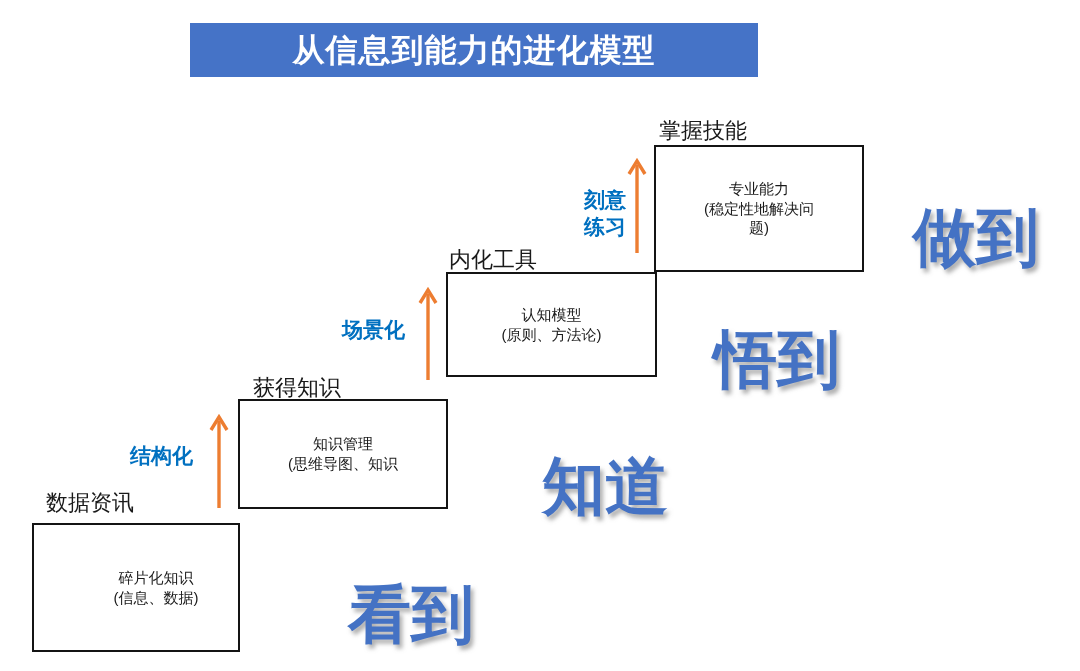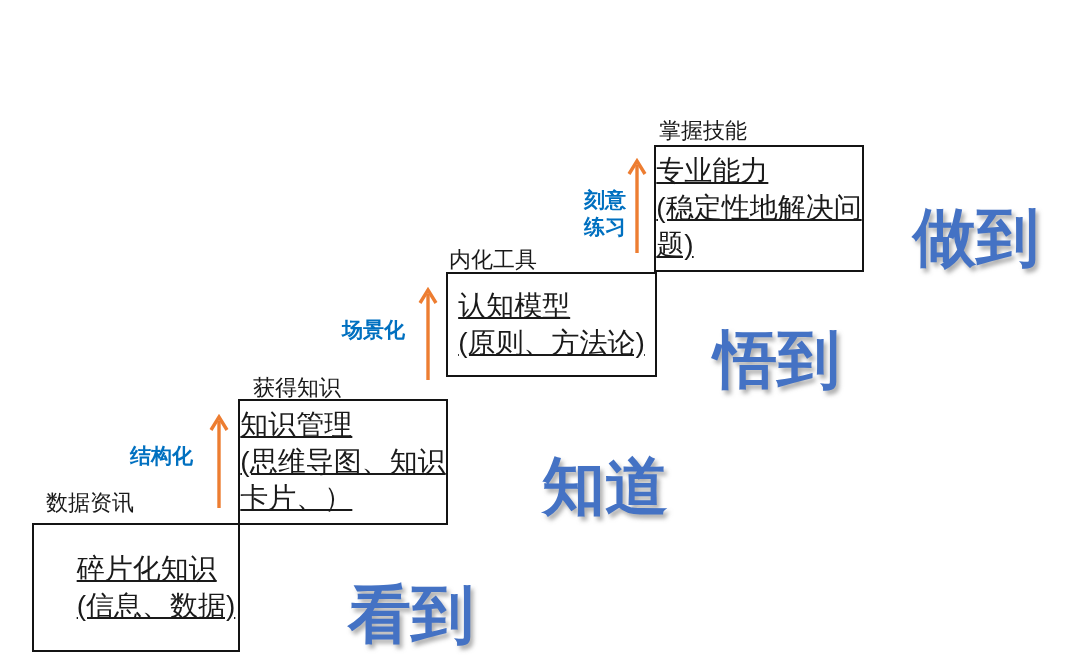--- a/index.html
+++ b/index.html
@@ -33,28 +33,27 @@
   .box {
     position: absolute;
     box-sizing: border-box;
     border: 2.5px solid var(--box-border, #141414);
     background: #ffffff;
     display: flex;
     align-items: center;
     justify-content: center;
   }
   .box-text {
-    font-size: 28px;
+    font-size: 15px;
     line-height: 1.32;
-    text-align: left;
+    text-align: center;
     color: var(--ink, #1a1a1a);
-    text-decoration: underline;
   }
   .box1 { left: 32px;  top: 523px; width: 208px; height: 129px; padding-left: 40px; }
-  .box2 { left: 238px; top: 399px; width: 210px; height: 126px; }
+  .box2 { left: 238px; top: 399px; width: 210px; height: 110px; }
   .box3 { left: 446px; top: 272px; width: 211px; height: 105px; }
   .box4 { left: 654px; top: 145px; width: 210px; height: 127px; }
   
   .step-label {
     position: absolute;
     font-size: 22px;
     color: var(--ink, #1a1a1a);
     white-space: nowrap;
     text-align: right;
   }
@@ -97,20 +96,21 @@
   .word1 { left: 348px; top: 571px; }
   .word2 { left: 542px; top: 443px; }
   .word3 { left: 714px; top: 316px; }
   .word4 { left: 913px; top: 194px; }
 </style>
 </head>
 <body>
 
 <div id="canvas">
 
+  <div class="banner">从信息到能力的进化模型</div>
 
   <div class="step-label label1">数据资讯</div>
   <div class="box box1">
     <div class="box-text">
       <div>碎片化知识</div>
       <div>(信息、数据)</div>
       <div></div>
     </div>
   </div>
   <div class="big-word word1">看到</div>
@@ -121,21 +121,20 @@
       <line x1="11" y1="94" x2="11" y2="7" stroke="currentColor" stroke-width="3.4"></line>
       <polyline points="3,16 11,3 19,16" fill="none" stroke="currentColor" stroke-width="3.4"></polyline>
     </svg>
   </div>
 
   <div class="step-label label2">获得知识</div>
   <div class="box box2">
     <div class="box-text">
       <div>知识管理</div>
       <div>(思维导图、知识</div>
-      <div>卡片、）</div>
     </div>
   </div>
   <div class="big-word word2">知道</div>
 
   <div class="t-label tlabel2">场景化</div>
   <div class="arrow arrow2">
     <svg width="22" height="95" viewBox="0 0 22 95">
       <line x1="11" y1="93" x2="11" y2="7" stroke="currentColor" stroke-width="3.4"></line>
       <polyline points="3,16 11,3 19,16" fill="none" stroke="currentColor" stroke-width="3.4"></polyline>
     </svg>

